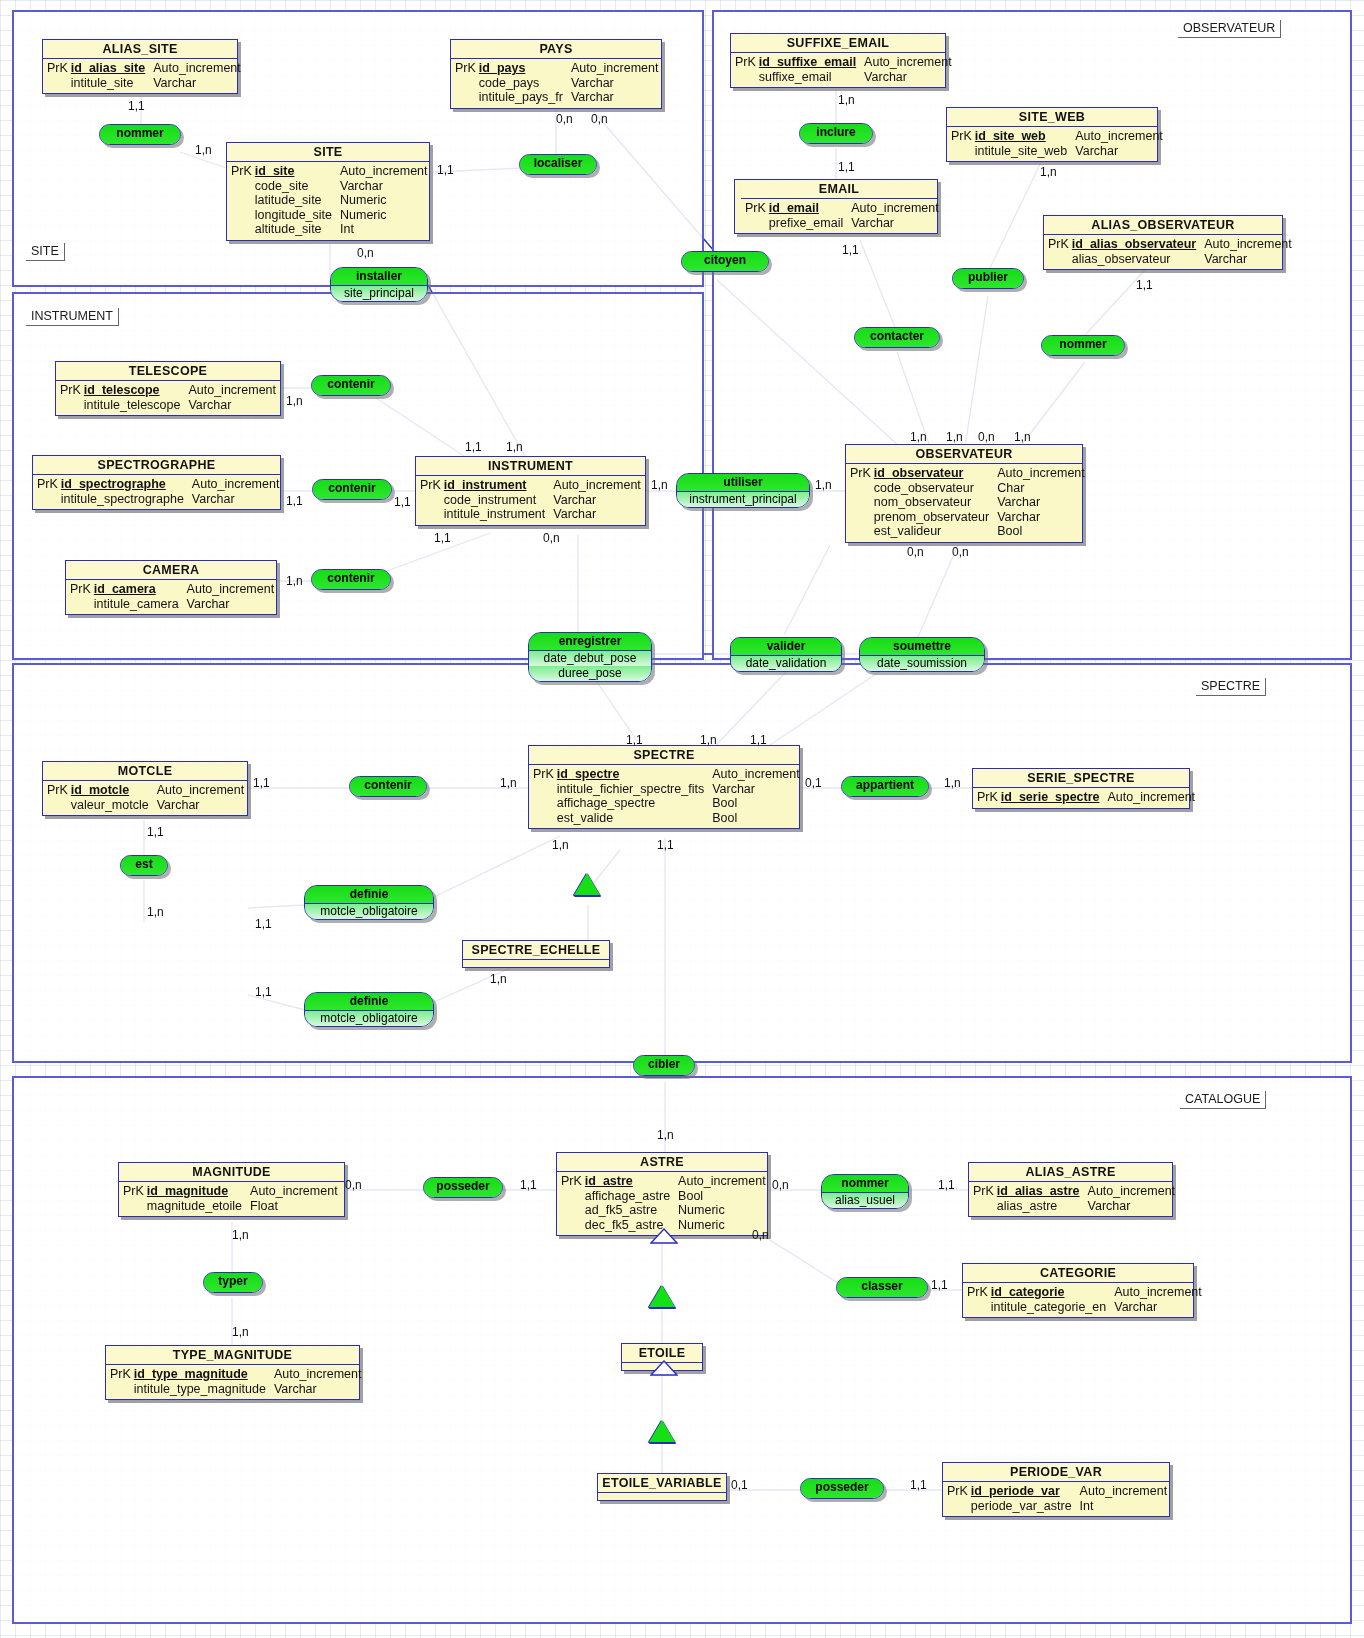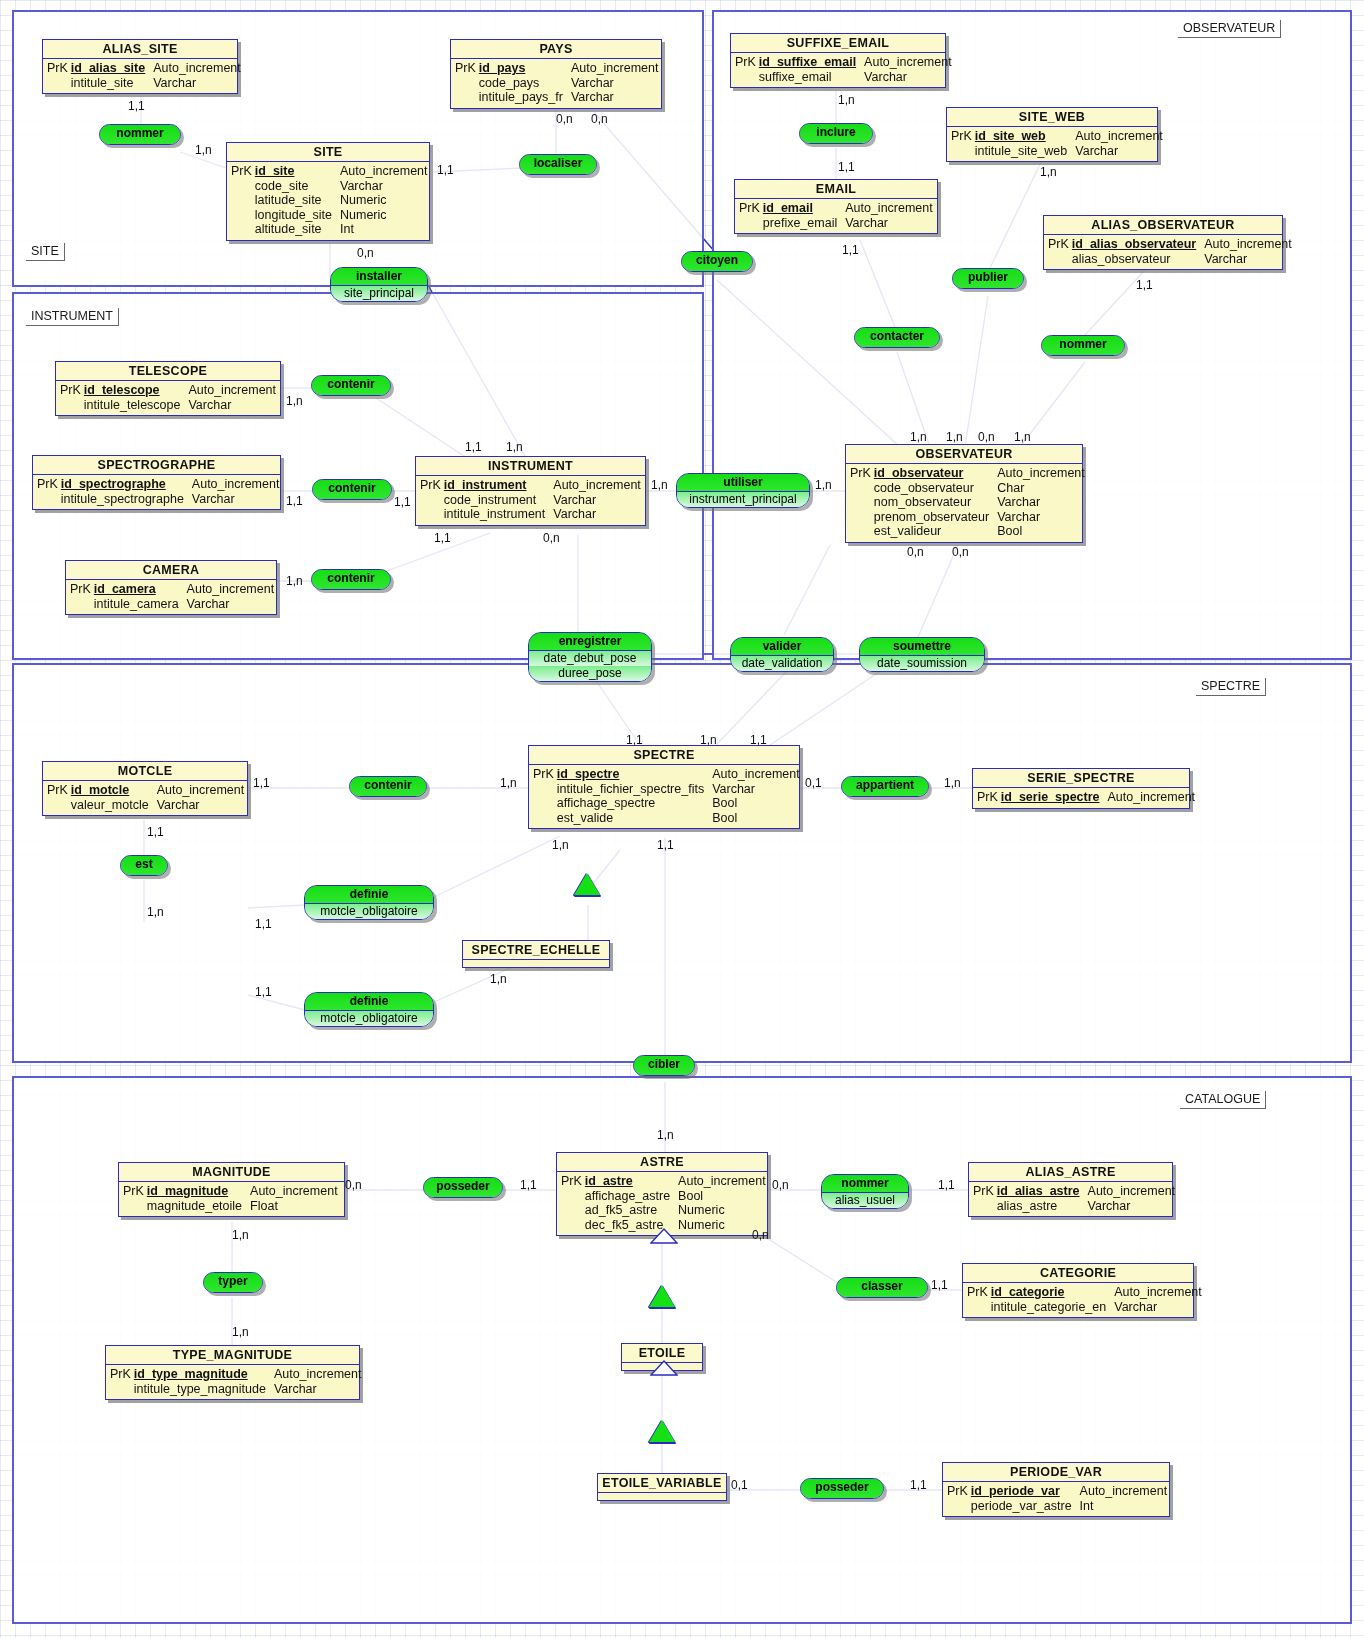--- a/index.html
+++ b/index.html
@@ -315,21 +315,21 @@
       <tr>
               <td class="k"></td>
               <td class="n">suffixe_email</td>
               <td>Varchar</td>
             </tr>
     </tbody>
         </table>
       </div>
   </div>
 
-  <div class="ent" style="left:734px;top:179px;width:204px;">
+  <div class="ent" style="left:734px;top:179px;width:204px;padding-left:6px;">
     <div class="title">EMAIL</div>
     <div class="attrs">
         <table>
       <tbody>
             <tr>
               <td class="k">PrK</td>
               <td class="n pk">id_email</td>
               <td>Auto_increment</td>
             </tr>
       <tr>
@@ -719,21 +719,21 @@
 
   <div class="rel noattr" style="left:519px;top:154px;width:78px;">
     <div class="rname">localiser</div>
   </div>
 
   <div class="rel" style="left:330px;top:267px;width:98px;">
     <div class="rname">installer</div>
     <div class="rattr">site_principal</div>
   </div>
 
-  <div class="rel noattr" style="left:681px;top:251px;width:72px;">
+  <div class="rel noattr" style="left:681px;top:251px;width:88px;">
     <div class="rname">citoyen</div>
   </div>
 
   <div class="rel noattr" style="left:799px;top:123px;width:74px;">
     <div class="rname">inclure</div>
   </div>
 
   <div class="rel noattr" style="left:854px;top:327px;width:86px;">
     <div class="rname">contacter</div>
   </div>
@@ -762,21 +762,21 @@
     <div class="rname">utiliser</div>
     <div class="rattr">instrument_principal</div>
   </div>
 
   <div class="rel" style="left:528px;top:632px;width:124px;">
     <div class="rname">enregistrer</div>
     <div class="rattr">date_debut_pose</div>
     <div class="rattr">duree_pose</div>
   </div>
 
-  <div class="rel" style="left:730px;top:637px;width:104px;">
+  <div class="rel" style="left:730px;top:637px;width:112px;border-radius:10px;">
     <div class="rname">valider</div>
     <div class="rattr">date_validation</div>
   </div>
 
   <div class="rel" style="left:859px;top:637px;width:126px;">
     <div class="rname">soumettre</div>
     <div class="rattr">date_soumission</div>
   </div>
 
   <div class="rel noattr" style="left:349px;top:776px;width:78px;">

